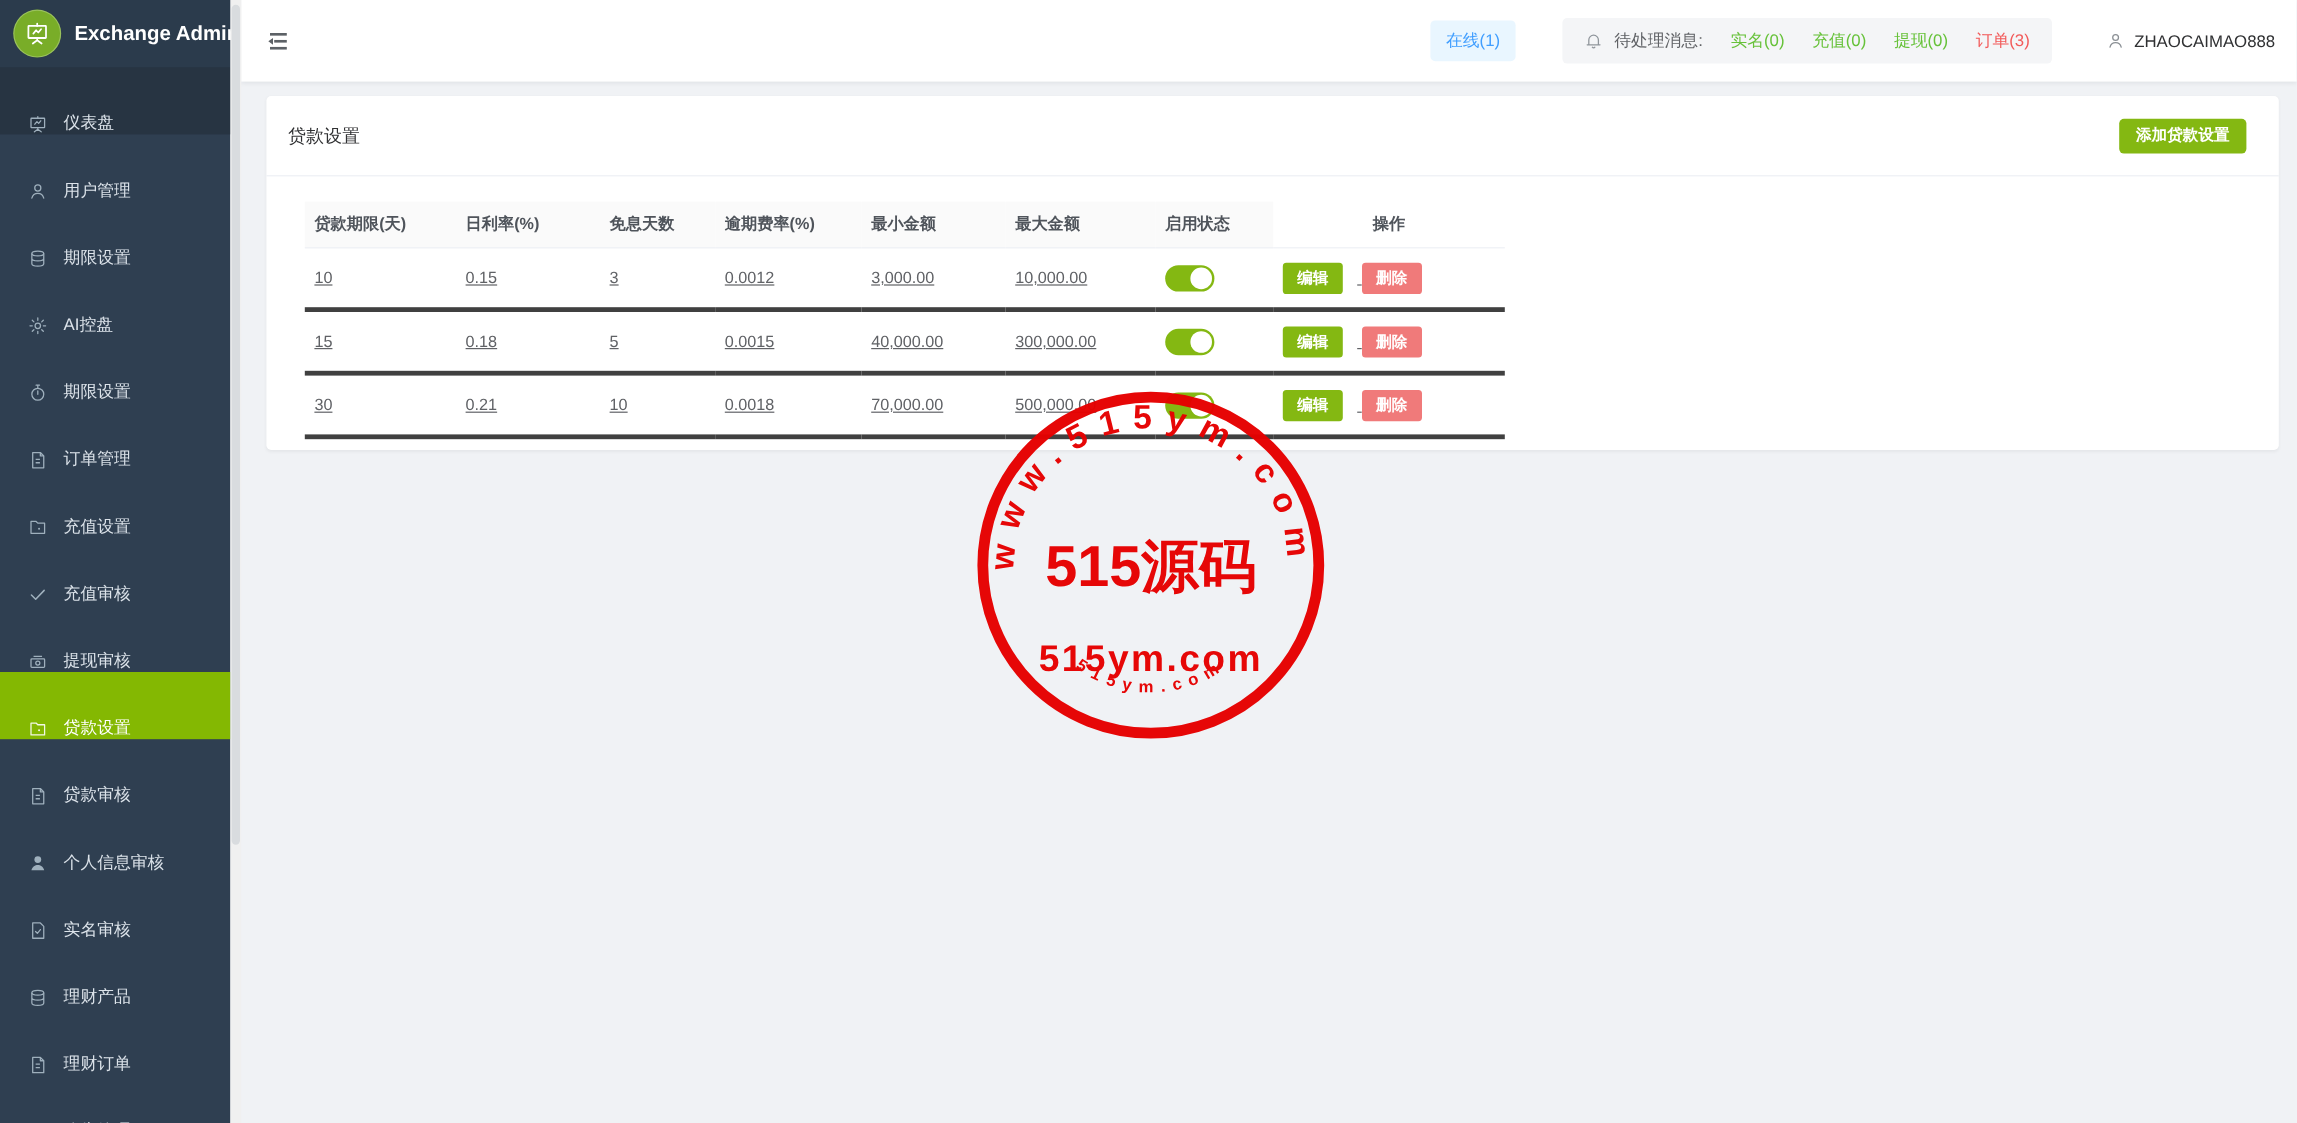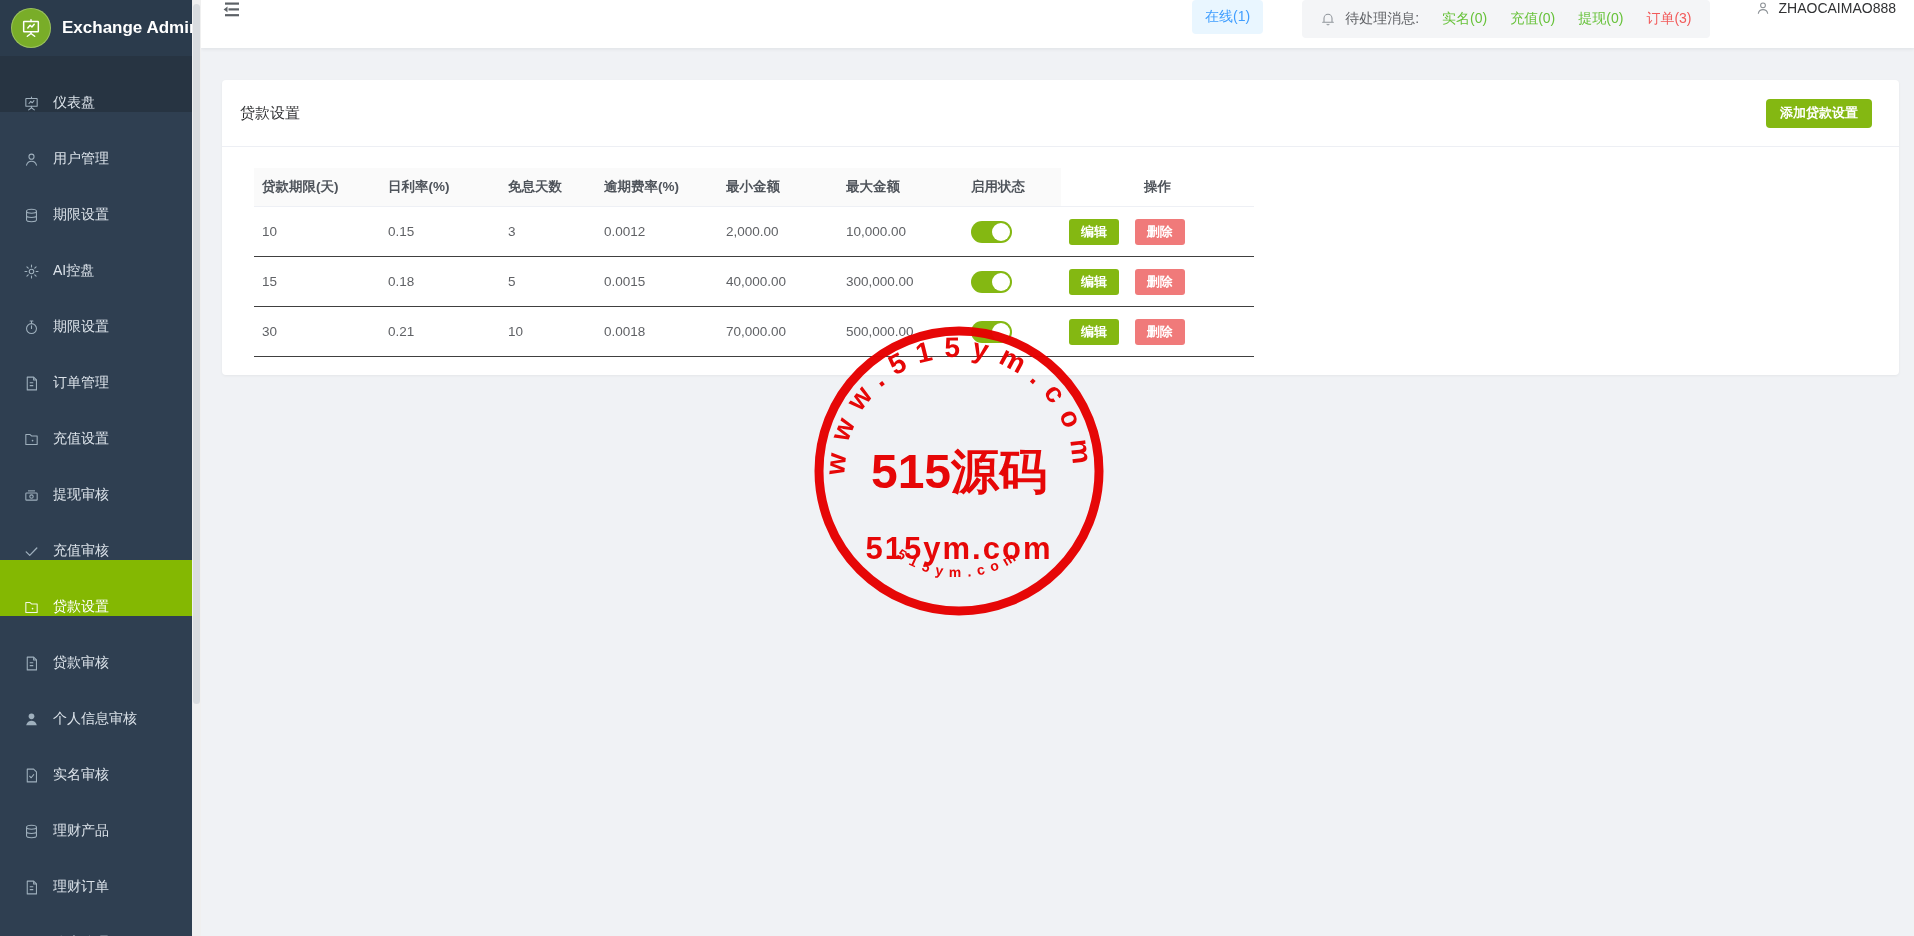--- a/index.html
+++ b/index.html
@@ -18,39 +18,39 @@
   .nav{position:absolute;top:56px;left:0;right:0;}
   .nav-item{height:56px;display:flex;align-items:flex-end;padding-left:23px;color:#dce3ea;font-size:14px;cursor:pointer;white-space:nowrap;}
   .nav-item svg{color:#9fb0bd;margin-right:13px;flex:none;}
   .nav-item.shaded{background:#273442;}
   .nav-item.active{background:#84b802;color:#ffffff;}
   .nav-item.active svg{color:#f2f8e6;}
   
   .scroll-strip{position:absolute;left:192px;top:0;width:9px;height:936px;background:#f0f0f0;z-index:11;}
   .scroll-thumb{position:absolute;left:1px;top:4px;width:7px;height:700px;background:#d9dcdf;border-radius:4px;}
   
-  .topbar{position:absolute;left:201px;top:0;right:0;height:48px;background:#ffffff;box-shadow:0 1px 4px rgba(0,21,41,.08);display:flex;align-items:flex-start;padding:0 18px 0 20px;box-sizing:border-box;z-index:5;}
+  .topbar{position:absolute;left:201px;top:0;right:0;height:68px;background:#ffffff;box-shadow:0 1px 4px rgba(0,21,41,.08);display:flex;align-items:center;padding:0 18px 0 20px;box-sizing:border-box;z-index:5;}
   .hamburger{width:22px;height:18px;display:flex;align-items:center;cursor:pointer;color:#5c6166;}
   .spacer{flex:1;}
   .online-badge{background:#e9f6ff;color:#409eff;font-size:14px;padding:8px 13px;border-radius:4px;cursor:pointer;}
   .msg-pill{margin-left:39px;background:#f4f5f7;border-radius:4px;height:38px;display:flex;align-items:center;padding:0 18px;font-size:14px;color:#606266;}
   .msg-pill .bell{color:#8f959b;margin-right:9px;display:flex;}
   .msg-counter{margin-left:23px;cursor:pointer;}
   .user-block{margin-left:45px;display:flex;align-items:center;color:#303133;font-size:14px;cursor:pointer;}
   .user-block svg{color:#8b9095;margin-right:8px;}
   
   .card{position:absolute;left:222px;top:80px;width:1677px;height:295px;background:#fff;border-radius:4px;box-shadow:0 1px 3px rgba(0,0,0,.05);box-sizing:border-box;z-index:2;}
   .card-header{height:67px;border-bottom:1px solid #edeff4;display:flex;align-items:center;padding:0 27px 0 18px;box-sizing:border-box;}
   .card-title{font-size:15px;color:#303133;font-weight:500;}
   .add-btn{margin-left:auto;background:#84b812;color:#fff;font-size:13px;font-weight:600;padding:0 14px;height:29px;border-radius:4px;border:none;cursor:pointer;font-family:inherit;text-align:center;}
   .card-body{padding:21px 32px 0;}
   table.loan{border-collapse:collapse;table-layout:fixed;width:1000px;font-size:13.5px;}
   table.loan th{background:#fafafa;height:38px;text-align:left;padding:0 8px;color:#4f545b;font-weight:600;border-bottom:1px solid #eef0f5;}
   table.loan th.op-col{background:transparent;text-align:center;}
-  table.loan td{height:49px;padding:0 8px;color:#606266;border-bottom:1px solid #404040;}
+  table.loan td{height:49px;padding:0 8px;color:#606266;border-bottom:4px solid #404040;text-decoration:underline;}
   .toggle{width:41px;height:22px;border-radius:11px;background:#c0ccda;position:relative;cursor:pointer;display:inline-block;vertical-align:middle;}
   .toggle.on{background:#84b812;}
   .toggle::after{content:"";position:absolute;left:2px;top:2px;width:18px;height:18px;background:#fff;border-radius:50%;}
   .toggle.on::after{left:auto;right:2px;}
   .row-btn{height:26px;border:none;border-radius:3px;color:#fff;font-size:13px;font-weight:600;padding:0 12px;cursor:pointer;font-family:inherit;}
   .btn-edit{background:#84b812;margin-right:12px;}
   .btn-del{background:#f07a7a;}
   
   .stamp{position:absolute;left:808px;top:320px;width:302px;height:302px;z-index:50;pointer-events:none;opacity:.97;}
   .stamp text{font-family:"Liberation Sans","DejaVu Sans",sans-serif;}
@@ -112,32 +112,32 @@
       <span>订单管理</span>
     </div>
     <div class="nav-item">
       <svg width="17" height="17" viewBox="0 0 24 24" fill="none" stroke="currentColor" stroke-width="1.5" stroke-linejoin="round">
           <path d="M4 8V5h6l2 2h8v12H4z"></path>
           <circle cx="13.5" cy="13.5" r="1.2" fill="currentColor" stroke="none"></circle>
         </svg>
       <span>充值设置</span>
     </div>
     <div class="nav-item">
+      <svg width="17" height="17" viewBox="0 0 24 24" fill="none" stroke="currentColor" stroke-width="1.8" stroke-linecap="round" stroke-linejoin="round">
+          <path d="M4.5 12.5l5 5L19.5 7"></path>
+        </svg>
+      <span>充值审核</span>
+    </div>
+    <div class="nav-item">
       <svg width="17" height="17" viewBox="0 0 24 24" fill="none" stroke="currentColor" stroke-width="1.5" stroke-linejoin="round">
           <rect x="4" y="8.5" width="16" height="10" rx="1"></rect>
           <circle cx="12" cy="13.5" r="2.4"></circle>
           <path d="M7 5.5h10"></path>
         </svg>
       <span>提现审核</span>
-    </div>
-    <div class="nav-item">
-      <svg width="17" height="17" viewBox="0 0 24 24" fill="none" stroke="currentColor" stroke-width="1.8" stroke-linecap="round" stroke-linejoin="round">
-          <path d="M4.5 12.5l5 5L19.5 7"></path>
-        </svg>
-      <span>充值审核</span>
     </div>
     <div class="nav-item active">
       <svg width="17" height="17" viewBox="0 0 24 24" fill="none" stroke="currentColor" stroke-width="1.5" stroke-linejoin="round">
           <path d="M4 8V5h6l2 2h8v12H4z"></path>
           <circle cx="13.5" cy="13.5" r="1.2" fill="currentColor" stroke="none"></circle>
         </svg>
       <span>贷款设置</span>
     </div>
     <div class="nav-item">
       <svg width="17" height="17" viewBox="0 0 24 24" fill="none" stroke="currentColor" stroke-width="1.5" stroke-linejoin="round">
@@ -247,21 +247,21 @@
           <th>启用状态</th>
           <th class="op-col">操作</th>
         </tr>
       </thead>
       <tbody>
         <tr>
           <td>10</td>
           <td>0.15</td>
           <td>3</td>
           <td>0.0012</td>
-          <td>2,000.00</td>
+          <td>3,000.00</td>
           <td>10,000.00</td>
           <td><span class="toggle on"></span></td>
           <td>
             <button class="row-btn btn-edit">编辑</button>
             <button class="row-btn btn-del">删除</button>
           </td>
         </tr>
         <tr>
           <td>15</td>
           <td>0.18</td>

